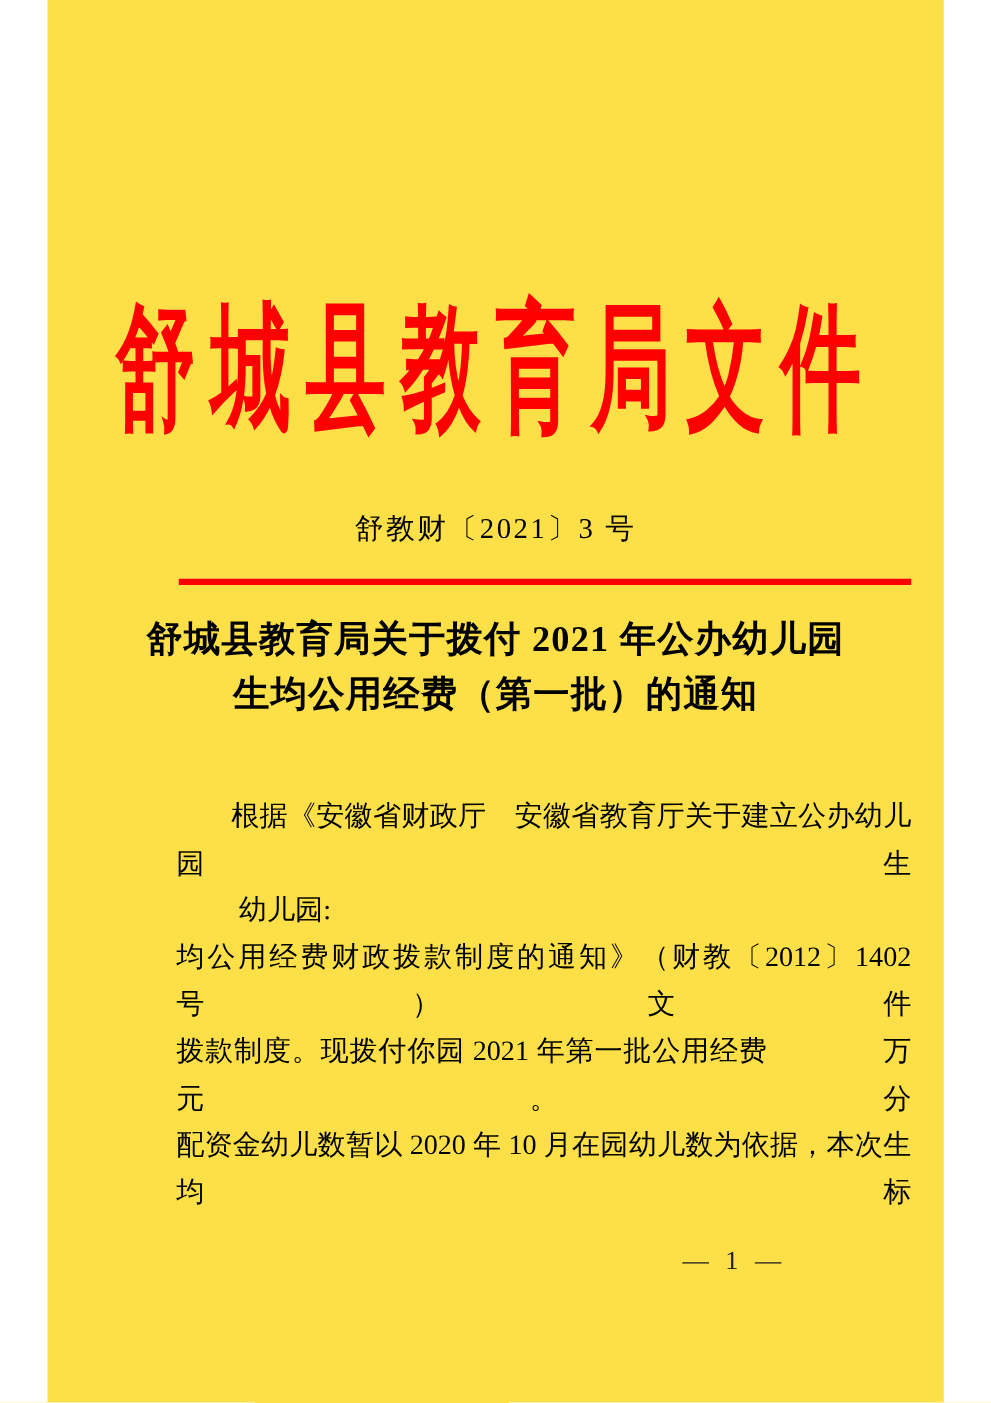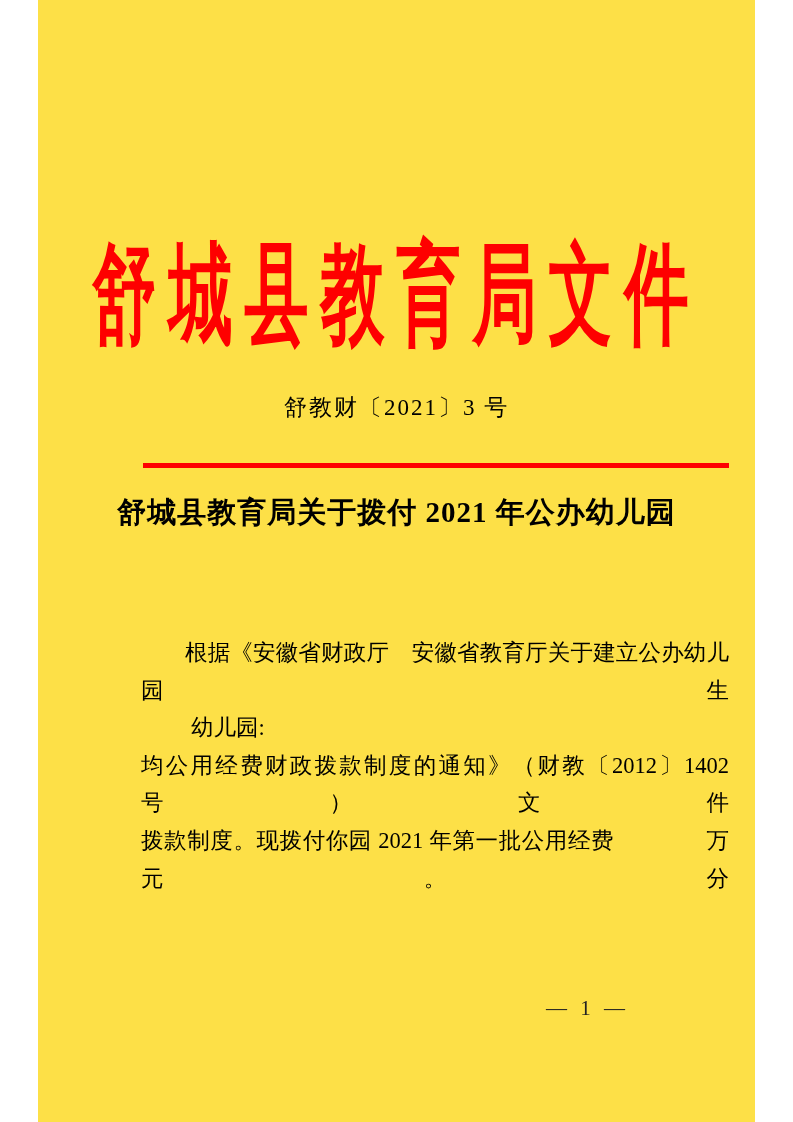--- a/index.html
+++ b/index.html
@@ -28,21 +28,21 @@
     font-weight: bold;
     font-size: 64px;
     letter-spacing: 12px;
     white-space: nowrap;
     transform: scaleY(1.72);
     transform-origin: top center;
     line-height: 1.1;
   }
   .doc-number {
     position: absolute;
-    top: 392px;
+    top: 407px;
     left: 0;
     width: 100%;
     text-align: center;
     font-size: 23px;
     letter-spacing: 2px;
   }
   .red-rule {
     position: absolute;
     top: 463px;
     left: 105px;
@@ -101,25 +101,27 @@
 <div class="page">
 
   <div class="agency-banner">舒城县教育局文件</div>
 
   <div class="doc-number">舒教财〔2021〕3 号</div>
 
   <div class="red-rule"></div>
 
   <div class="doc-title">
     <div>舒城县教育局关于拨付 2021 年公办幼儿园</div>
+    <div>生均公用经费（第一批）的通知</div>
   </div>
 
   <div class="body-block">
     <div class="line ind just">根据《安徽省财政厅　安徽省教育厅关于建立公办幼儿园生</div>
     <div class="line ind-s">幼儿园:</div>
     <div class="line just">均公用经费财政拨款制度的通知》（财教〔2012〕1402 号）文件</div>
     <div class="line just">拨款制度。现拨付你园 2021 年第一批公用经费　　　　万元。分</div>
+    <div class="line just">配资金幼儿数暂以 2020 年 10 月在园幼儿数为依据，本次生均标</div>
 
   </div>
 
   <div class="page-number">— 1 —</div>
 
 </div>
 
 </body></html>

